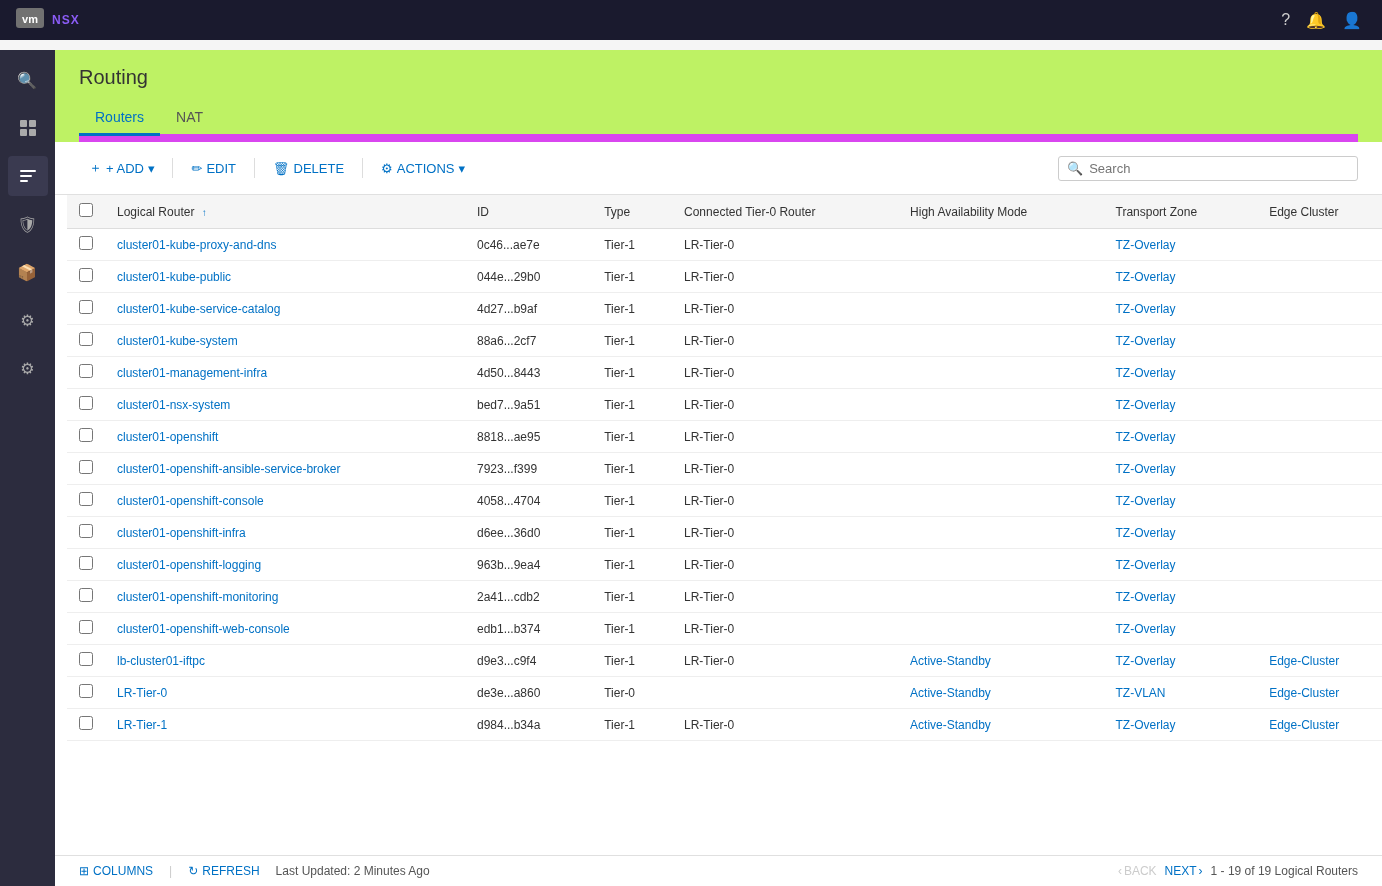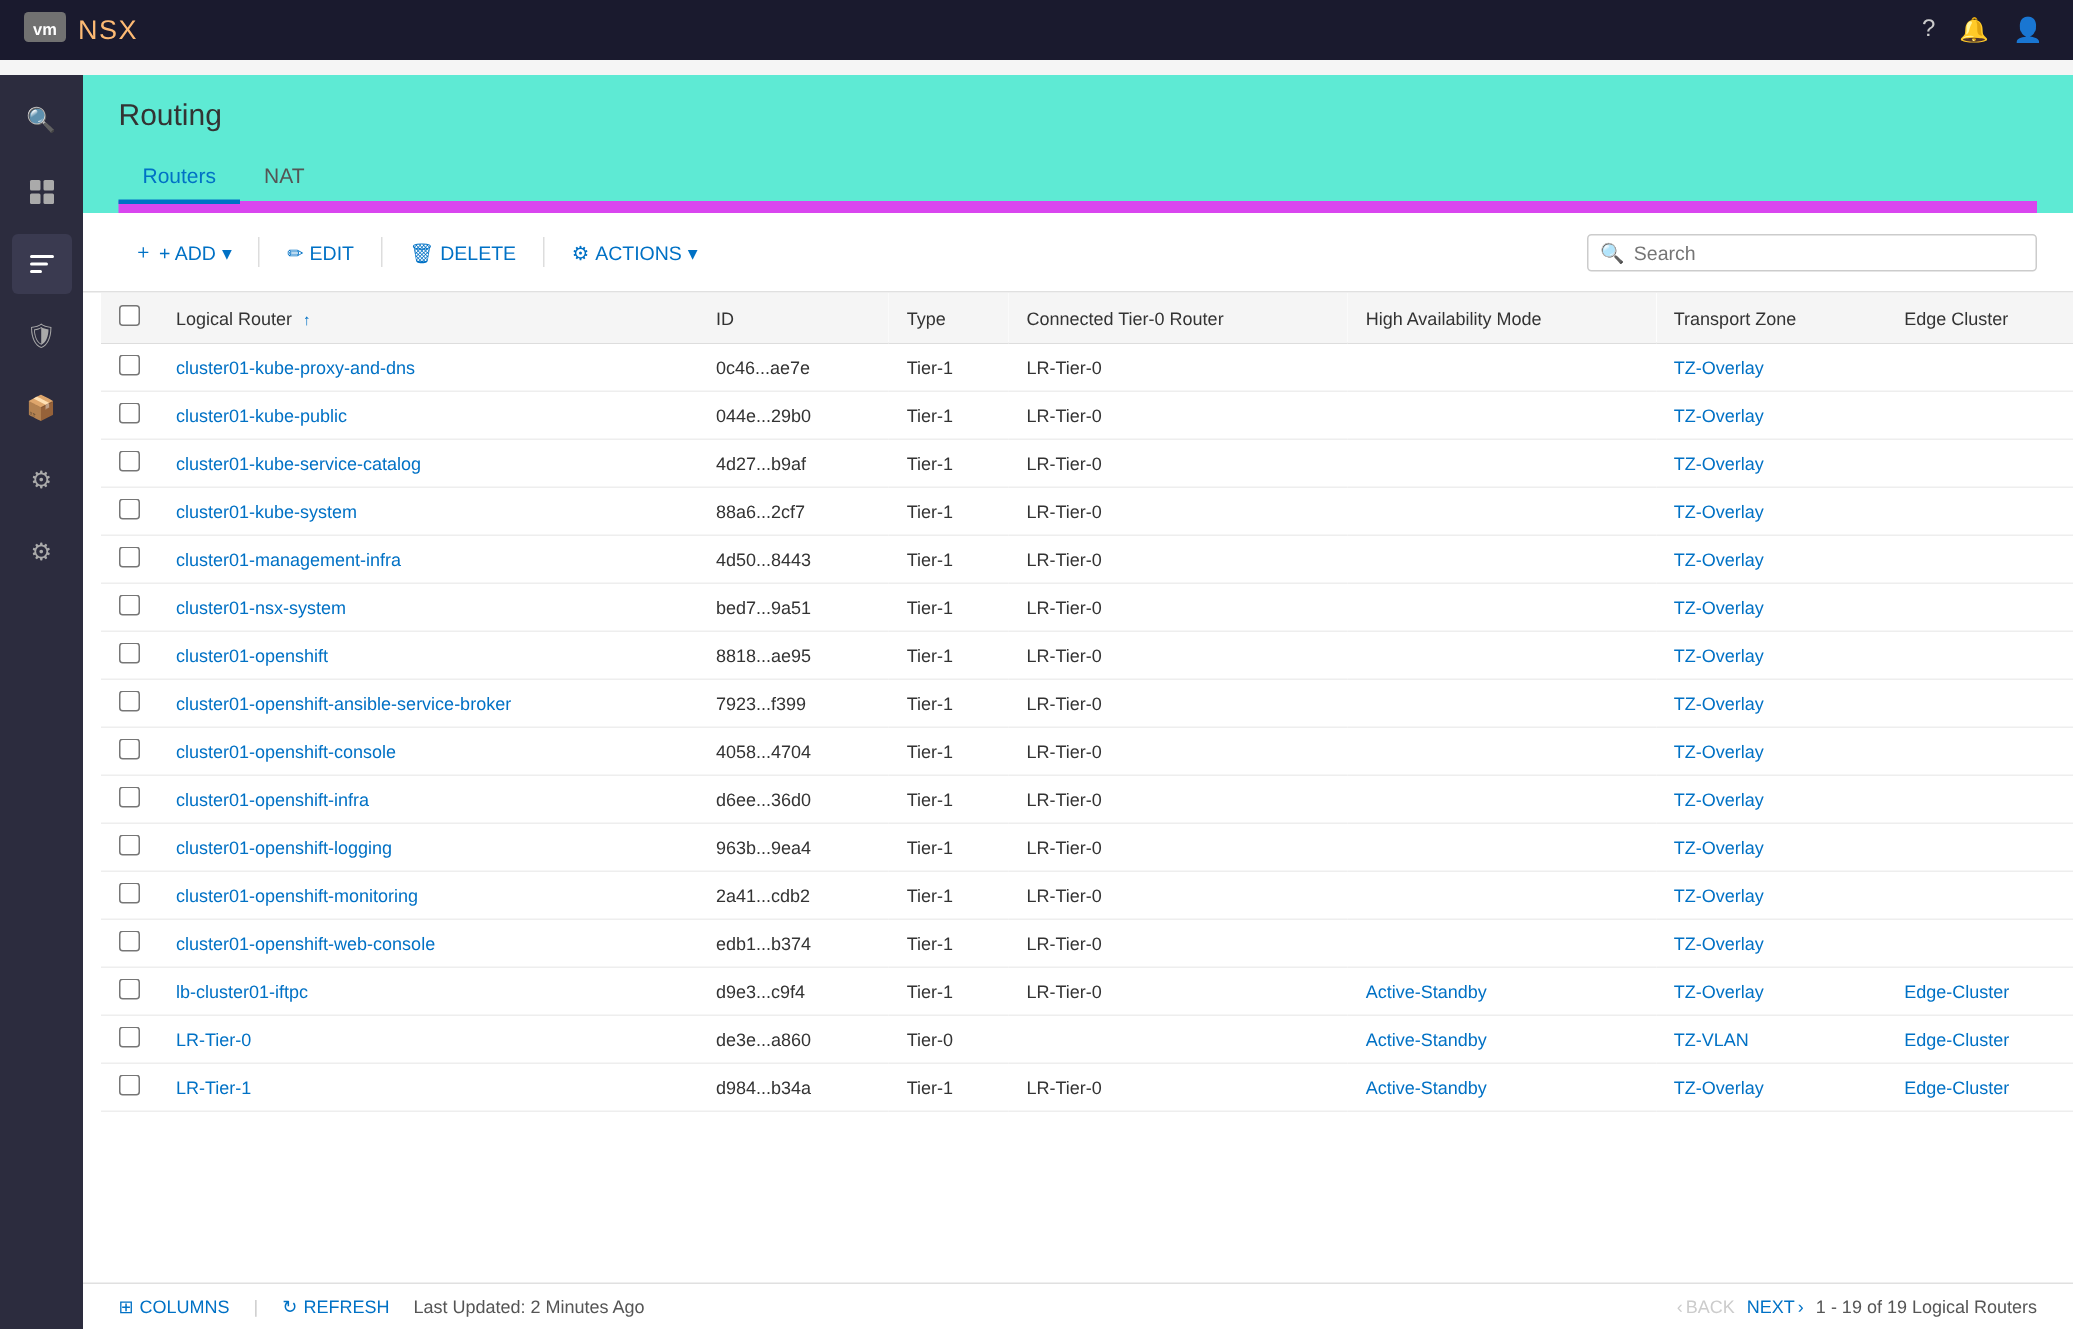--- a/index.html
+++ b/index.html
@@ -5,21 +5,21 @@
     * { box-sizing: border-box; margin: 0; padding: 0; }
     body { font-family: -apple-system, BlinkMacSystemFont, 'Segoe UI', Arial, sans-serif; font-size: 13px; background: #f5f5f5; display: flex; height: 886px; overflow: hidden; }
 
     
     .top-nav {
       position: fixed; top: 0; left: 0; right: 0; height: 40px;
       background: #1a1a2e; display: flex; align-items: center; z-index: 100;
     }
     .top-nav .logo { display: flex; align-items: center; padding: 0 16px; gap: 8px; }
     .top-nav .logo-vm { color: #666; font-size: 18px; }
-    .top-nav .logo-text { color: #fdba74; font-weight: normal; font-size: 18px; letter-spacing: 1px; }
+    .top-nav .logo-text { color: #8b5cf6; font-weight: bold; font-size: 12px; letter-spacing: 1px; }
     .top-nav-right { margin-left: auto; display: flex; align-items: center; gap: 16px; padding-right: 20px; }
     .top-nav-right span { color: #ccc; font-size: 16px; cursor: pointer; }
 
     
     .sidebar {
       position: fixed; top: 50px; left: 0; width: 55px; bottom: 0;
       background: #2c2c3e; display: flex; flex-direction: column; align-items: center;
       padding-top: 10px; gap: 8px; z-index: 99;
     }
     .sidebar-item {
@@ -27,21 +27,21 @@
       color: #aaa; cursor: pointer; border-radius: 4px; font-size: 16px;
     }
     .sidebar-item.active { background: #3a3a50; color: white; }
 
     
     .main {
       margin-top: 50px; margin-left: 55px; flex: 1; display: flex; flex-direction: column;
       background: white; min-height: calc(886px - 50px);
     }
 
-    .page-header { padding: 16px 24px 0; background: #5eead4; }
+    .page-header { padding: 16px 24px 0; background: #bef264; }
     .page-title { font-size: 20px; color: #333; margin-bottom: 12px; font-weight: 400; }
     .tabs { display: flex; gap: 0; border-bottom: 8px solid #d946ef; }
     .tab {
       padding: 8px 16px; cursor: pointer; color: #555; font-size: 14px;
       border-bottom: 3px solid transparent; margin-bottom: -2px;
     }
     .tab.active { color: #0071c5; border-bottom-color: #0071c5; font-weight: 500; }
 
     .toolbar {
       padding: 12px 24px; display: flex; align-items: center; gap: 4px;

